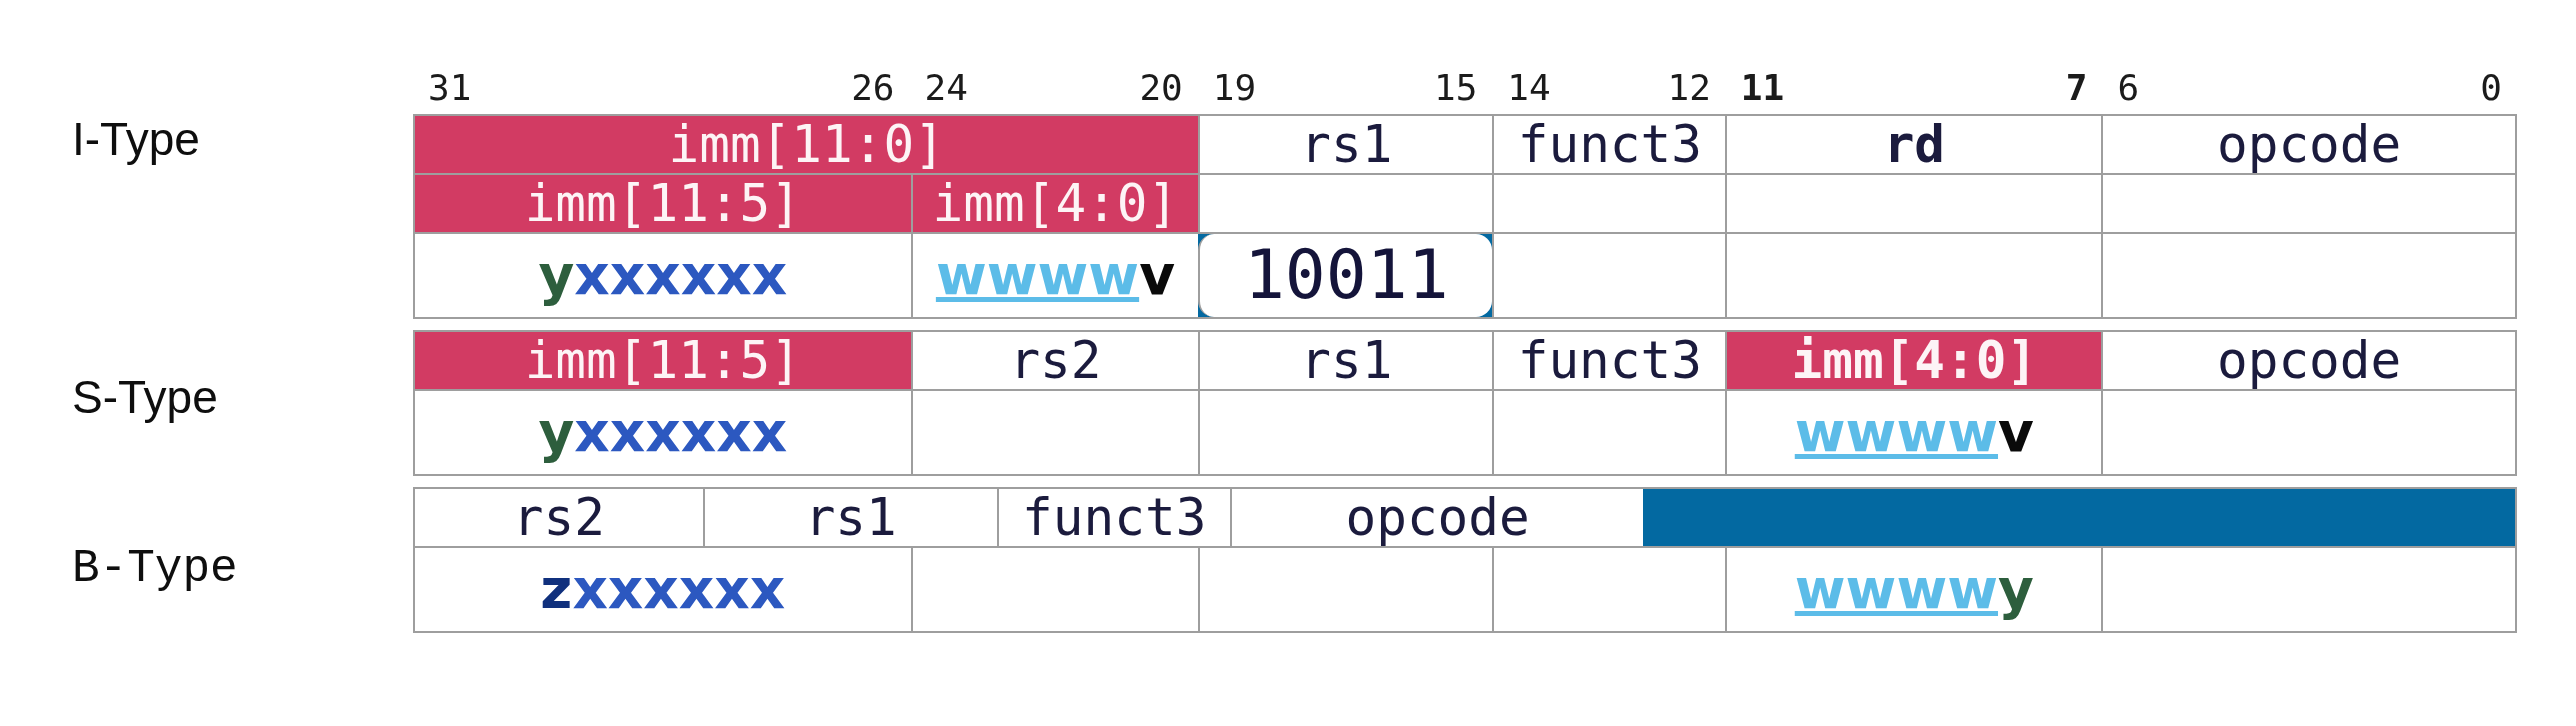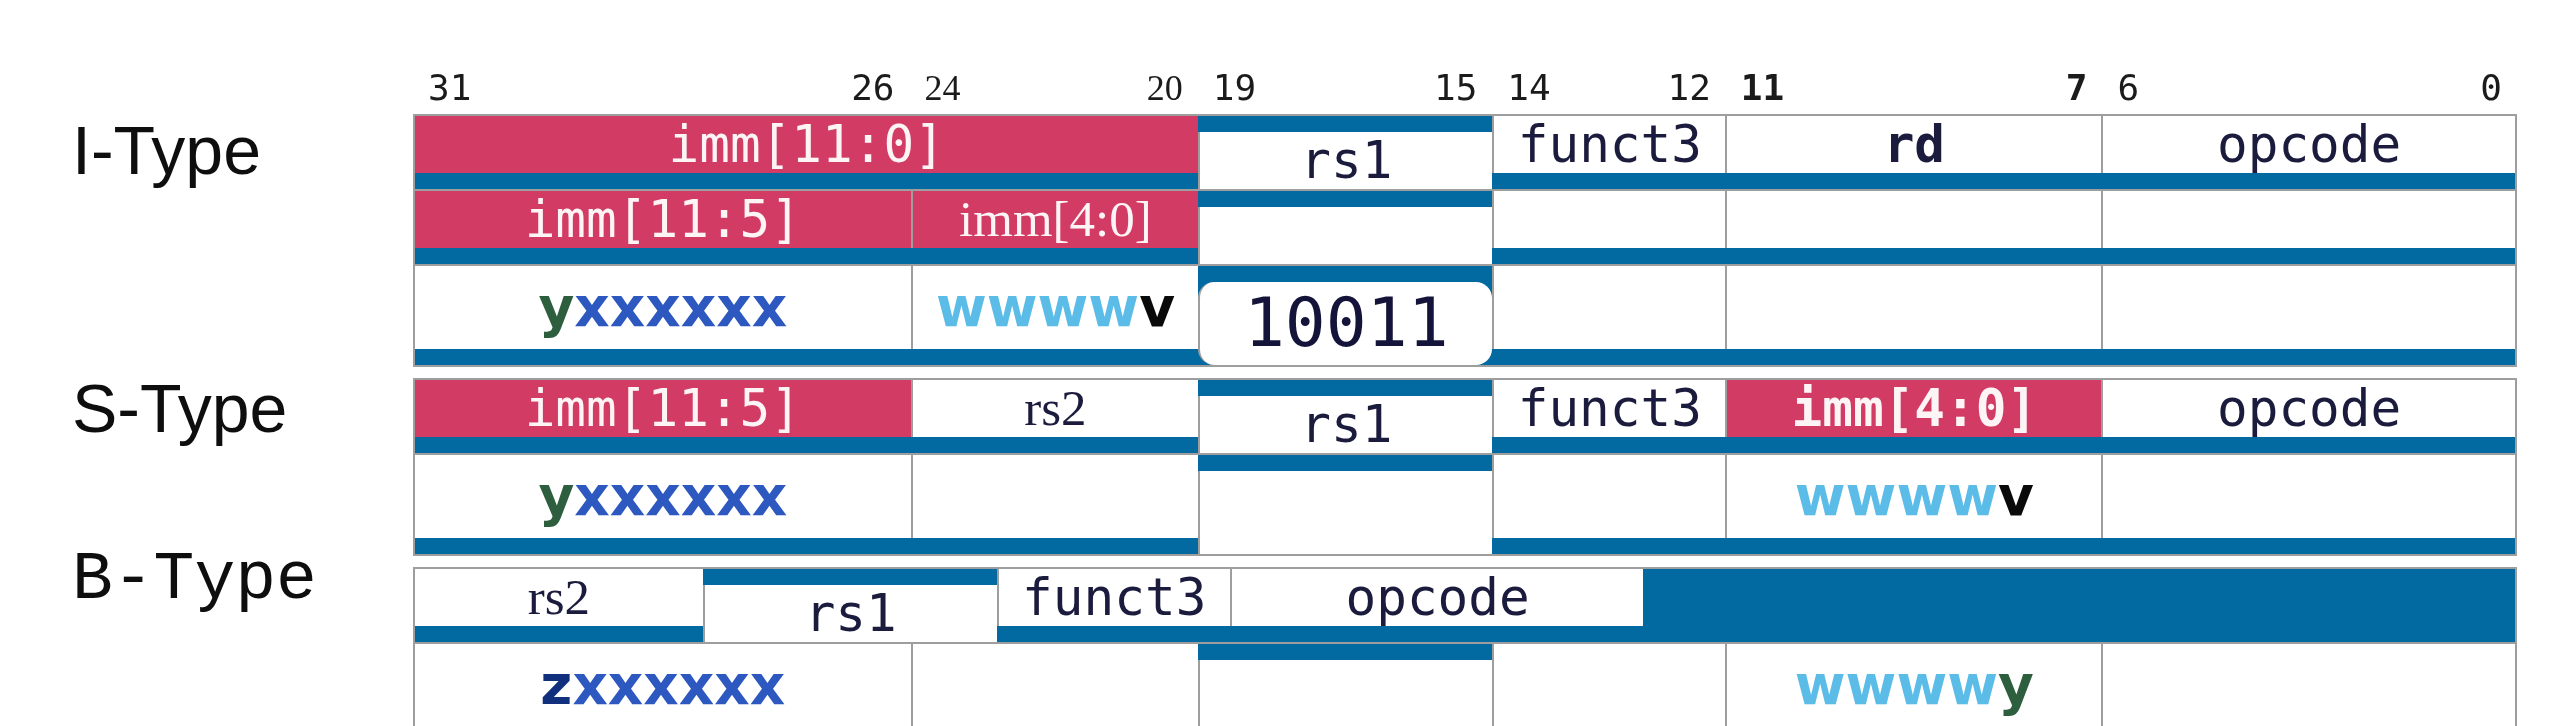--- a/index.html
+++ b/index.html
@@ -11,21 +11,21 @@
     background: #ffffff;
     overflow: hidden;
     font-family: "DejaVu Sans Mono", monospace;
   }
 
   
   .type-label {
     position: absolute;
     left: 72px;
     font-family: "Liberation Sans", sans-serif;
-    font-size: 68px;
+    font-size: 46px;
     line-height: 1;
     color: #0e0e0e;
     white-space: nowrap;
   }
   .type-label.lbl-i { top: 116px; }
   .type-label.lbl-s { top: 374px; }
   .type-label.lbl-b { top: 546px; font-family: Liberation Mono, monospace; }
 
   .table {
     position: absolute;
@@ -46,22 +46,22 @@
     display: flex;
     justify-content: space-between;
     align-items: flex-end;
     padding: 0 15px;
     box-sizing: border-box;
     line-height: 1;
   }
 
   
   .w1  { width: 23.6%; }
-  .w2  { width: 13.7%; font-family: Liberation Serif, serif; }
-  .w3  { width: 14.0%; margin-top: 16px; }
+  .w2  { width: 13.7%; }
+  .w3  { width: 14.0%; }
   .w4  { width: 11.1%; }
   .w5  { width: 17.9%; font-weight: bold; }
   .w6  { width: 19.7%; }
   .w12 { width: 37.3%; }
 
   .section {
     border: 2.8px solid var(--grid);
     margin-bottom: 11.3px;
     background: #0369a1;
   }
@@ -99,21 +99,21 @@
   .cell.bin {
     font-family: "DejaVu Sans Mono", monospace;
     font-weight: normal;
     font-size: 68px;
     color: var(--value_navy);
     border-radius: 16px;
   }
 
   .ch-green     { color: var(--green); }
   .ch-blue      { color: var(--blue); }
-  .ch-lightblue { color: var(--light_blue); }
+  .ch-lightblue { color: var(--light_blue); text-decoration: underline; }
   .ch-black     { color: var(--black_char); }
   .ch-darkblue  { color: var(--dark_blue); }
 </style>
 </head>
 <body>
 
 <div class="canvas">
 
   <div class="type-label lbl-i">I-Type</div>
   <div class="type-label lbl-s">S-Type</div>

